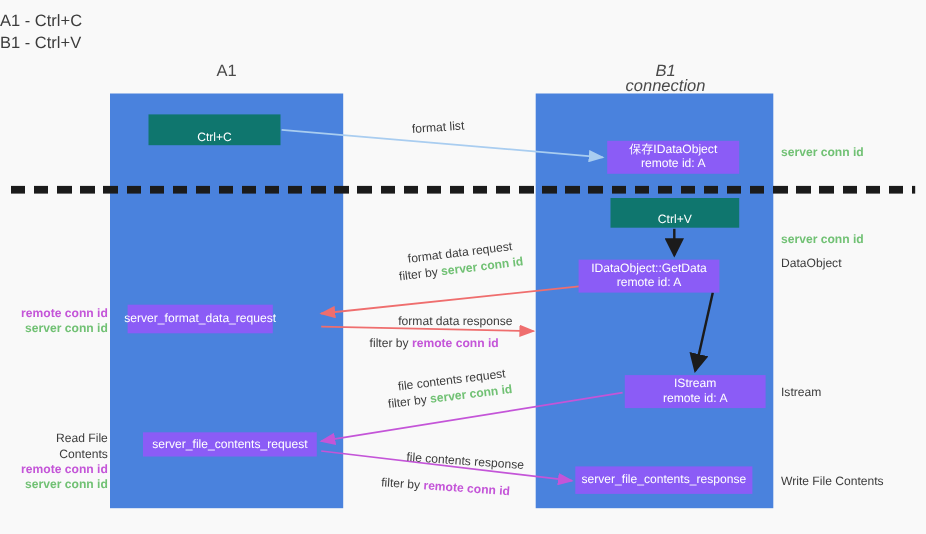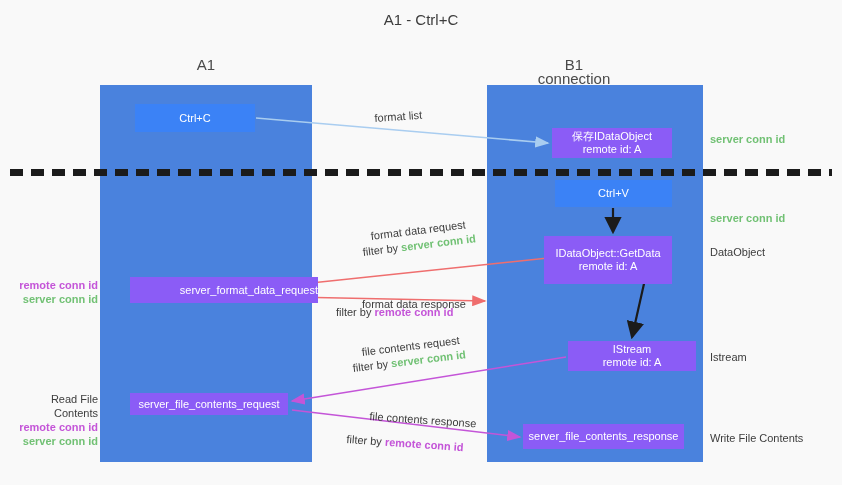--- a/index.html
+++ b/index.html
@@ -8,21 +8,21 @@
     background:#f9f9f9;
     font-family:"Liberation Sans", sans-serif;
     color:#3c3c3c;
     overflow:hidden;
   }
   #stage{position:relative;width:842px;height:485px;}
 
   
   .title{
     position:absolute;left:0;top:10px;width:842px;
-    text-align:center;font-size:15px;line-height:20px;color:#3c3c3c;
+    text-align:left;font-size:15px;line-height:20px;color:#3c3c3c;
   }
 
   
   .col-header{
     position:absolute;text-align:center;font-size:15px;line-height:14px;color:#4a4a4a;
   }
 
   
   .lane{position:absolute;background:#4a82dd;}
   #lane-a{left:100px;top:85px;width:212px;height:377px;}
@@ -34,81 +34,82 @@
     background-image:repeating-linear-gradient(to right,#1b1b1b 0px,#1b1b1b 13px,rgba(0,0,0,0) 13px,rgba(0,0,0,0) 21px);
   }
 
   
   .box{
     position:absolute;display:flex;flex-direction:column;
     align-items:center;justify-content:center;
     color:#ffffff;font-size:11px;line-height:13px;text-align:center;
     box-sizing:border-box;
   }
-  .box.green{background:#3b82f6;}
+  .box.green{background:#0f766e;justify-content:flex-end;}
   .box.orange{background:#8b5cf6;}
 
   #box-ctrlc{left:135px;top:104px;width:120px;height:28px;}
   #box-save-idataobject{left:552px;top:128px;width:120px;height:30px;}
   #box-ctrlv{left:555px;top:180px;width:117px;height:27px;}
-  #box-getdata{left:544px;top:236px;width:128px;height:48px;justify-content:center;}
-  #box-fmt-req{left:130px;top:277px;width:188px;height:26px;align-items:flex-end;}
+  #box-getdata{left:526px;top:236px;width:128px;height:30px;justify-content:center;}
+  #box-fmt-req{left:116px;top:277px;width:132px;height:26px;}
   #box-fmt-resp{left:489px;top:288px;width:156px;height:25px;}
   #box-istream{left:568px;top:341px;width:128px;height:30px;}
   #box-file-req{left:130px;top:393px;width:158px;height:22px;}
   #box-file-resp{left:523px;top:424px;width:161px;height:25px;}
 
   
   .anno{position:absolute;font-size:11px;line-height:14px;}
   .green-t{color:#71c174;font-weight:bold;}
   .purple-t{color:#c455d8;font-weight:bold;}
   .plain-t{color:#3c3c3c;}
 
   #anno-server-1{left:710px;top:132px;}
   #anno-server-2{left:710px;top:211px;}
-  #anno-dataobject{left:710px;top:245px;text-align:right;}
+  #anno-dataobject{left:710px;top:233px;text-align:right;}
   #anno-istream{left:710px;top:350px;}
   #anno-writefile{left:710px;top:431px;}
 
   #anno-left-1{left:10px;top:278px;width:88px;text-align:right;}
   #anno-left-2{left:10px;top:392px;width:88px;text-align:right;}
 
   .stack{display:block;}
 
   
   #wires{position:absolute;left:0;top:0;width:842px;height:485px;pointer-events:none;}
 
   
   .cap{position:absolute;font-size:11px;line-height:14px;white-space:nowrap;color:#3c3c3c;}
   #cap-format-list{left:374px;top:111px;transform:rotate(-4deg);transform-origin:left top;}
   #cap-fdreq{left:370px;top:229px;transform:rotate(-7deg);transform-origin:left top;}
   #cap-fdreq2{left:362px;top:245px;transform:rotate(-7deg);transform-origin:left top;}
-  #cap-fdresp{left:362px;top:285px;transform:rotate(0deg);transform-origin:left top;margin-top:12px;}
+  #cap-fdresp{left:362px;top:285px;transform:rotate(0deg);transform-origin:left top;}
   #cap-fdresp2{left:336px;top:305px;transform:rotate(0deg);transform-origin:left top;}
   #cap-fcreq{left:361px;top:345px;transform:rotate(-7deg);transform-origin:left top;}
   #cap-fcreq2{left:352px;top:361px;transform:rotate(-7deg);transform-origin:left top;}
   #cap-fcresp{left:370px;top:409px;transform:rotate(4deg);transform-origin:left top;}
   #cap-fcresp2{left:347px;top:432px;transform:rotate(4deg);transform-origin:left top;}
 </style>
 </head>
 <body>
 
 <div id="stage">
 
   <div class="title">
     <div>A1 - Ctrl+C</div>
+    <div>B1 - Ctrl+V</div>
   </div>
 
   <div class="lane" id="lane-a"></div>
   <div class="lane" id="lane-b"></div>
 
   <div class="col-header" style="left:146px;top:58px;width:120px;">
     <div>A1</div>
   </div>
-  <div class="col-header" style="left:514px;top:58px;width:120px;">
+  <div class="col-header" style="left:545px;top:58px;width:120px;font-style:italic;">
     <div>B1</div>
     <div>connection</div>
   </div>
 
   <svg id="wires">
     <defs>
       <marker id="ah-blue" markerWidth="9" markerHeight="7" refX="8" refY="3.5" orient="auto">
         <polygon points="0 0, 9 3.5, 0 7" fill="#a9cdf0"></polygon>
       </marker>
       <marker id="ah-red" markerWidth="9" markerHeight="7" refX="8" refY="3.5" orient="auto">

